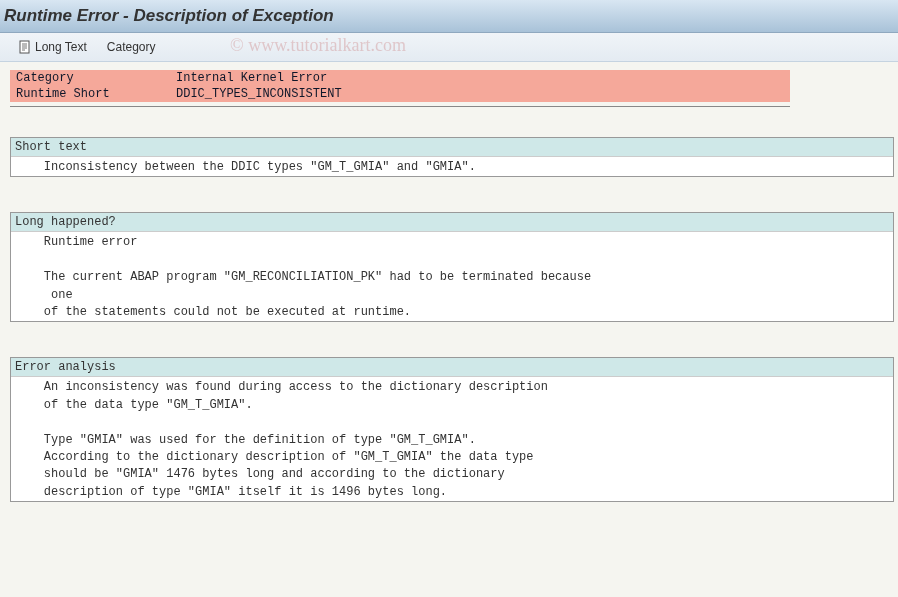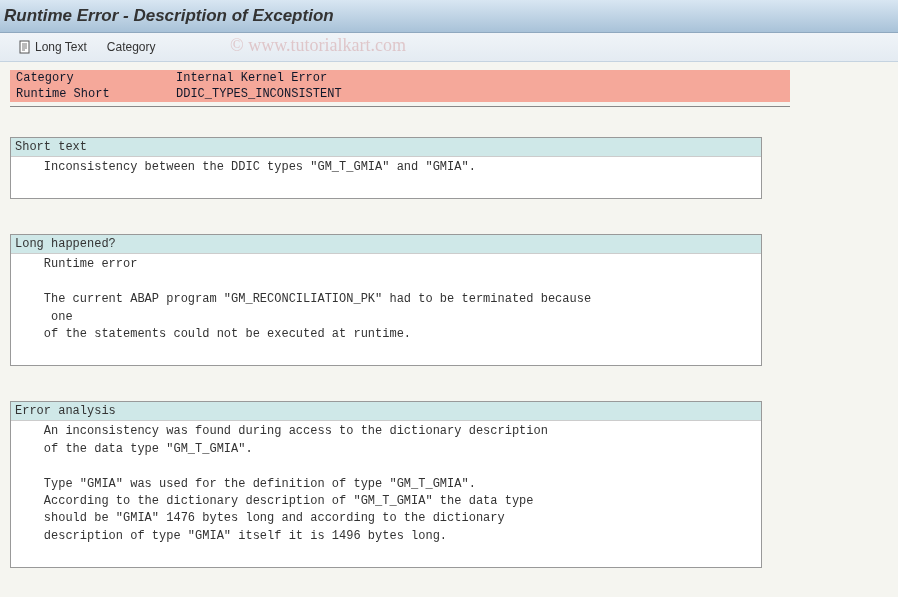--- a/index.html
+++ b/index.html
@@ -72,33 +72,33 @@
       width: 160px;
     }
     .hr-line {
       border: none;
       border-top: 1px solid #888;
       margin-bottom: 30px;
       width: 780px;
     }
     .section-box {
       border: 1px solid #999;
-      width: 752px;
+      width: 884px;
       margin-bottom: 35px;
       background: #fff;
     }
     .section-header {
       background: #cfe8e8;
       padding: 2px 4px;
       font-family: "Courier New", monospace;
       font-size: 12px;
       border-bottom: 1px solid #ccc;
     }
     .section-body {
-      padding: 2px 4px 22px 4px;
+      padding: 2px 4px 0 4px;
       font-family: "Courier New", monospace;
       font-size: 12px;
       background: #fff;
       white-space: pre;
       line-height: 1.45;
     }
     .watermark {
       position: absolute;
       top: 35px;
       left: 230px;

